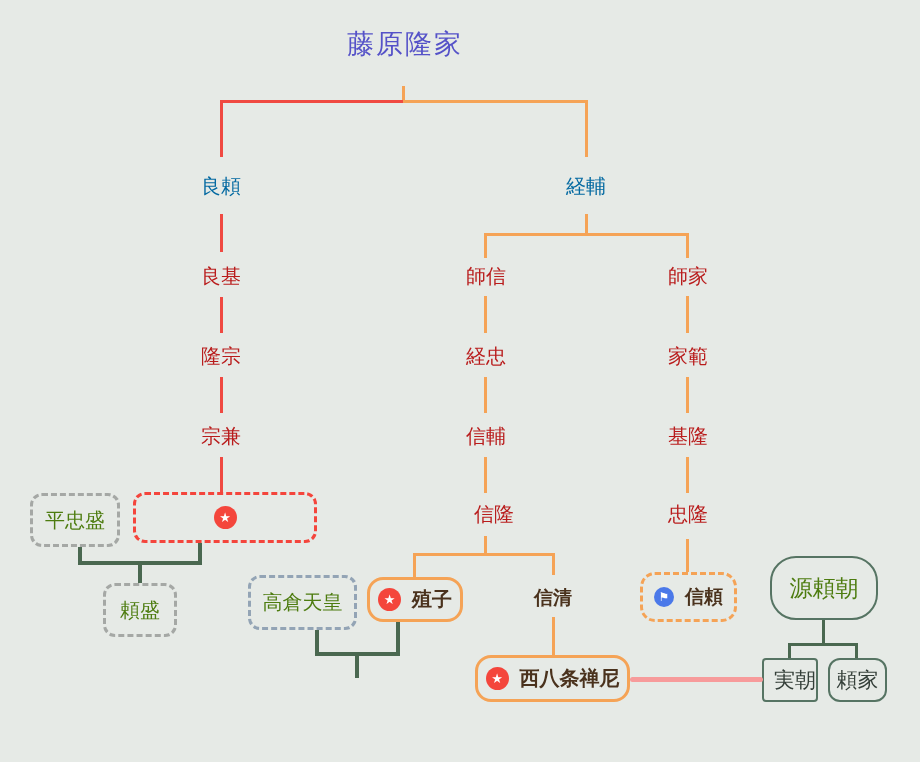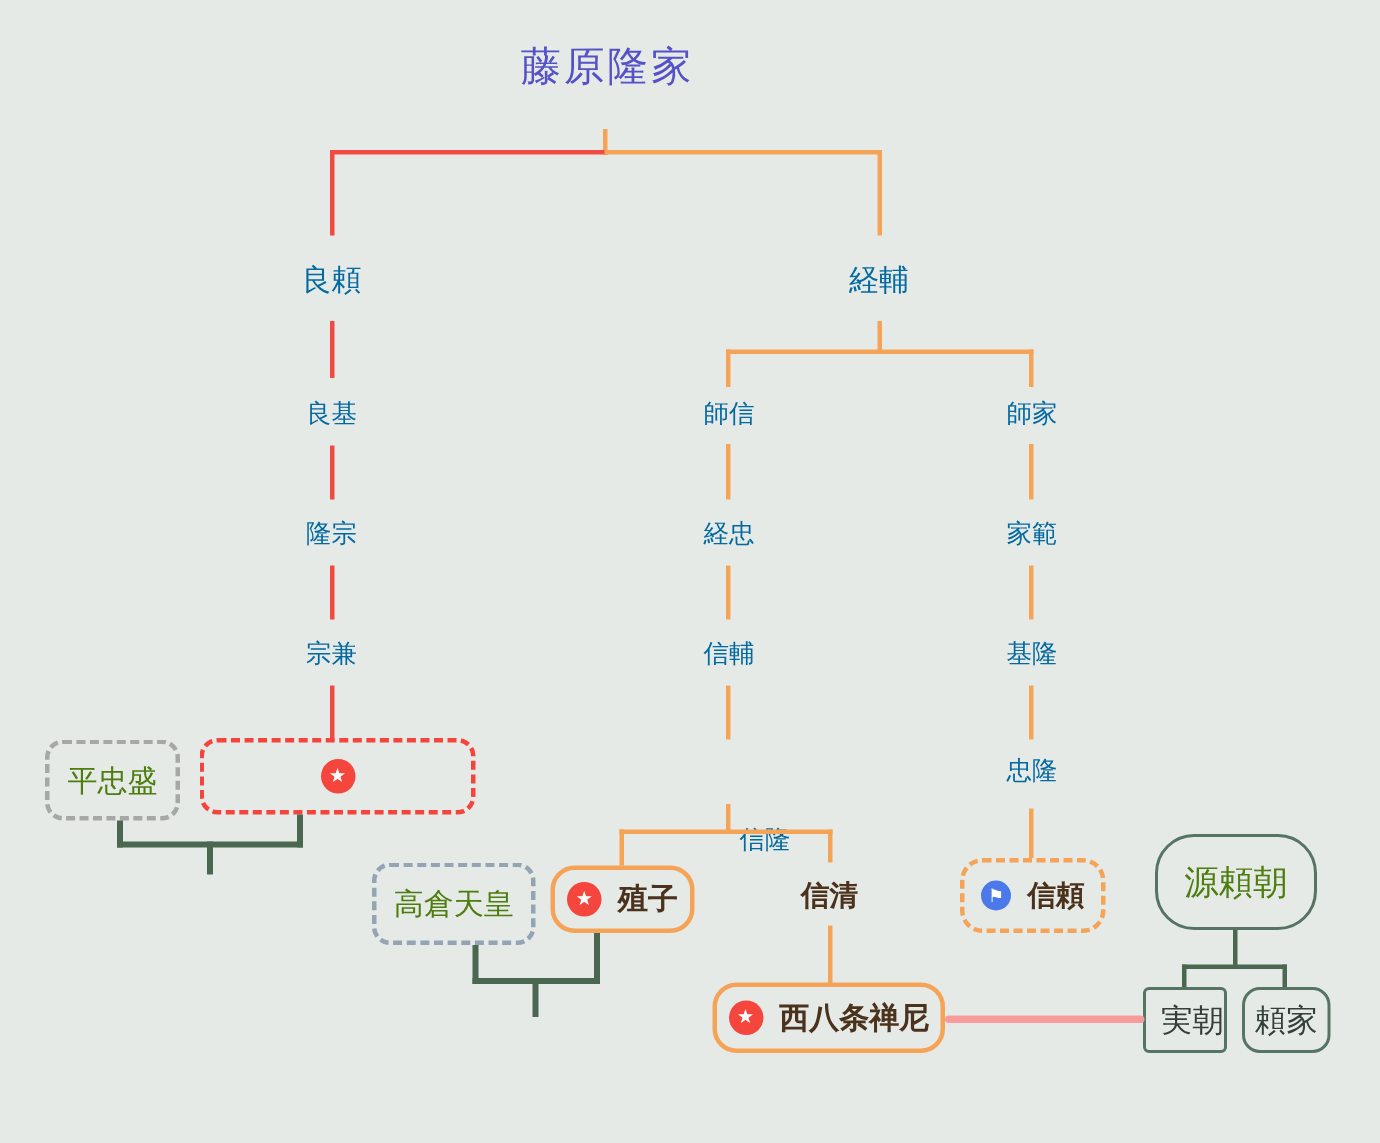--- a/index.html
+++ b/index.html
@@ -5,21 +5,21 @@
   html,body{margin:0;padding:0;background:#e6eae6;}
   .canvas{position:relative;width:920px;height:762px;background:#e6eae6;overflow:hidden;
           font-family:"DejaVu Sans","Liberation Sans",sans-serif;}
   .line{position:absolute;}
   .red{background:#f04a42;}
   .orange{background:#f5a356;}
   .green{background:#4a6850;}
   .pink{background:#f79b9b;border-radius:3px;}
   .page-title{position:absolute;left:305px;top:26px;width:200px;text-align:center;
               font-size:27px;color:#5552c8;letter-spacing:2px;}
-  .name{position:absolute;text-align:center;color:#0369a1;font-size:17px;line-height:22px;white-space:nowrap;}
+  .name{position:absolute;text-align:center;color:#b91c1c;font-size:20px;line-height:22px;white-space:nowrap;}
   .name.lg{font-size:20px;line-height:24px;color:#0369a1;}
   .name.bold-brown{font-weight:bold;color:#4a321d;font-size:19px;}
   .box{position:absolute;display:flex;align-items:center;justify-content:center;gap:11px;
        border-radius:12px;box-sizing:border-box;white-space:nowrap;}
   .dash-gray{border:3px dashed #a5a8a5;}
   .dash-red{border:3px dashed #f4453c;}
   .dash-blue{border:3px dashed #93a4b5;}
   .dash-gray2{border:3px dashed #a3aeab;}
   .dash-orange{border:3px dashed #f5a356;border-radius:15px;}
   .solid-orange{border:3px solid #f5a356;border-radius:16px;}
@@ -60,21 +60,21 @@
   <div class="line orange" style="left:484px;top:233px;width:205px;height:3px;"></div>
   <div class="line orange" style="left:484px;top:233px;width:3px;height:25px;"></div>
   <div class="line orange" style="left:686px;top:233px;width:3px;height:25px;"></div>
 
   <div class="name" style="left:436px;top:265px;width:100px;">師信</div>
   <div class="line orange" style="left:484px;top:296px;width:3px;height:37px;"></div>
   <div class="name" style="left:436px;top:345px;width:100px;">経忠</div>
   <div class="line orange" style="left:484px;top:377px;width:3px;height:36px;"></div>
   <div class="name" style="left:436px;top:425px;width:100px;">信輔</div>
   <div class="line orange" style="left:484px;top:457px;width:3px;height:36px;"></div>
-  <div class="name" style="left:460px;top:503px;width:100px;margin-top:46px;">信隆</div>
+  <div class="name" style="left:444px;top:503px;width:100px;">信隆</div>
 
   <div class="name" style="left:638px;top:265px;width:100px;">師家</div>
   <div class="line orange" style="left:686px;top:296px;width:3px;height:37px;"></div>
   <div class="name" style="left:638px;top:345px;width:100px;">家範</div>
   <div class="line orange" style="left:686px;top:377px;width:3px;height:36px;"></div>
   <div class="name" style="left:638px;top:425px;width:100px;">基隆</div>
   <div class="line orange" style="left:686px;top:457px;width:3px;height:36px;"></div>
   <div class="name" style="left:638px;top:503px;width:100px;">忠隆</div>
   <div class="line orange" style="left:686px;top:539px;width:3px;height:33px;"></div>
 
@@ -90,20 +90,23 @@
   </div>
   <div class="box dash-red" style="left:133px;top:492px;width:184px;height:51px;">
     <span class="circle-icon star-bg">
         <span>★</span>
       </span>
   </div>
   <div class="line green" style="left:78px;top:547px;width:4px;height:18px;"></div>
   <div class="line green" style="left:198px;top:543px;width:4px;height:22px;"></div>
   <div class="line green" style="left:78px;top:561px;width:124px;height:4px;"></div>
   <div class="line green" style="left:138px;top:561px;width:4px;height:22px;"></div>
+  <div class="box dash-gray" style="left:103px;top:583px;width:74px;height:54px;">
+    <span class="purple">頼盛</span>
+  </div>
 
   <div class="box dash-blue" style="left:248px;top:575px;width:109px;height:55px;">
     <span class="purple b">高倉天皇</span>
   </div>
   <div class="box solid-orange" style="left:367px;top:577px;width:96px;height:45px;">
     <span class="circle-icon star-bg">
         <span>★</span>
       </span>
     <span class="brown-bold">殖子</span>
   </div>

